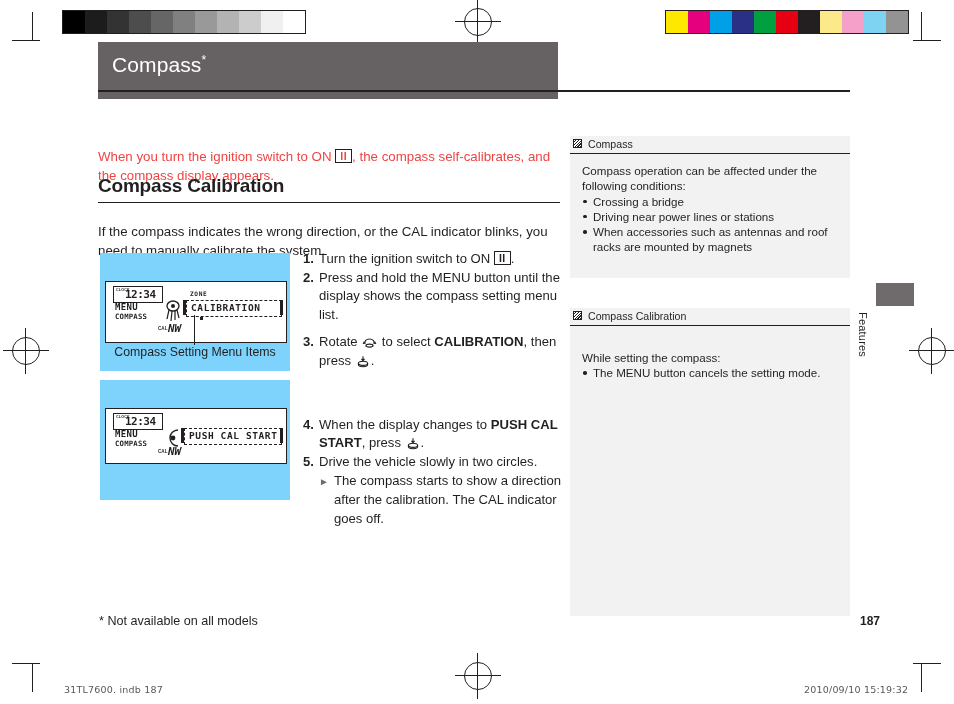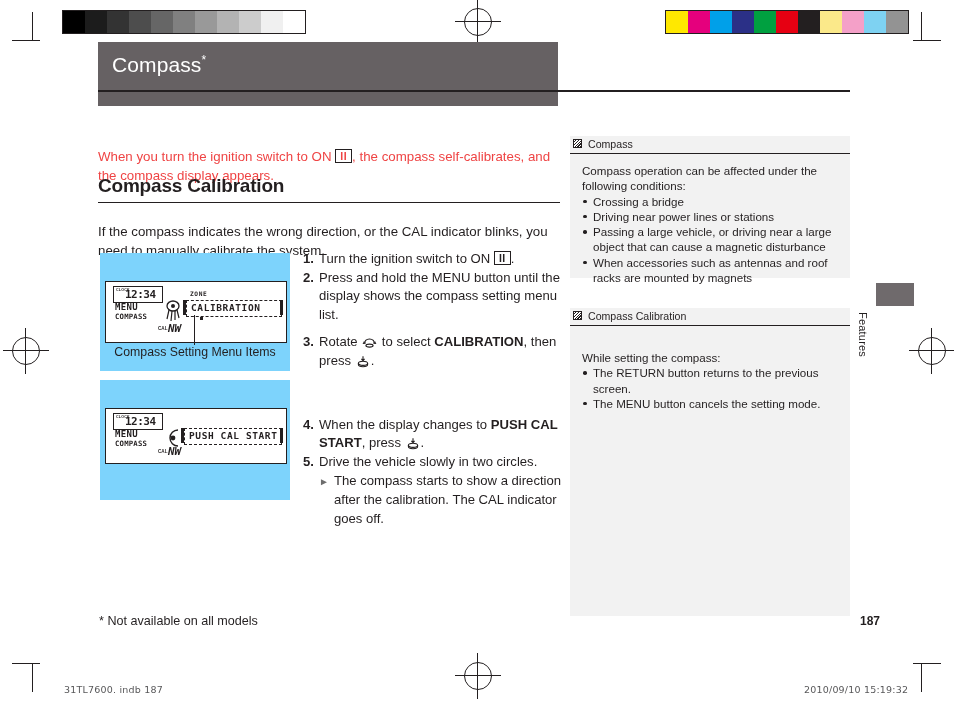--- a/index.html
+++ b/index.html
@@ -16,21 +16,21 @@
 
   .graybar{position:absolute;left:62px;top:10px;display:flex;
            border:1px solid #231f20;}
   .graybar i{display:block;width:22px;height:22px;}
 
   .colorbar{position:absolute;left:665px;top:10px;display:flex;
             border:1px solid #231f20;}
   .colorbar i{display:block;width:22px;height:22px;}
 
   
-  .title-bar{position:absolute;left:98px;top:42px;width:460px;height:64px;
+  .title-bar{position:absolute;left:98px;top:42px;width:460px;height:57px;
              background:#666163;}
   .title-bar span{position:absolute;left:14px;top:11px;color:#fff;
                   font-size:21px;font-weight:400;letter-spacing:.1px;}
   .title-bar sup{font-size:12px;vertical-align:super;}
   .title-rule{position:absolute;left:98px;top:90px;width:752px;height:2px;
               background:#231f20;}
 
   
   .intro{position:absolute;left:98px;top:134px;width:456px;
          font-size:13.3px;line-height:19px;color:#ef4444;}
@@ -299,36 +299,34 @@
 <div class="note note1">
   <div class="note-hd">
     <span class="sq"></span>
     <span>Compass</span>
   </div>
   <div class="note-bd">
     <div>Compass operation can be affected under the following conditions:</div>
     <ul>
       <li>Crossing a bridge</li>
       <li>Driving near power lines or stations</li>
-      <li>Passing a large vehicle, or driving near a large object that can cause a magnetic disturbance</li>
       <li>When accessories such as antennas and roof racks are mounted by magnets</li>
     </ul>
   </div>
 </div>
 
 <div class="note note2">
   <div class="note-hd">
     <span class="sq"></span>
     <span>Compass Calibration</span>
   </div>
   <div class="note-bd">
     <div style="height:15px"></div>
     <div>While setting the compass:</div>
     <ul>
-      <li>The RETURN button returns to the previous screen.</li>
       <li>The MENU button cancels the setting mode.</li>
     </ul>
   </div>
 </div>
 
 <div class="tab"></div>
 <div class="tab-lbl">Features</div>
 
 <div class="footnote">* Not available on all models</div>
 <div class="pageno">187</div>

